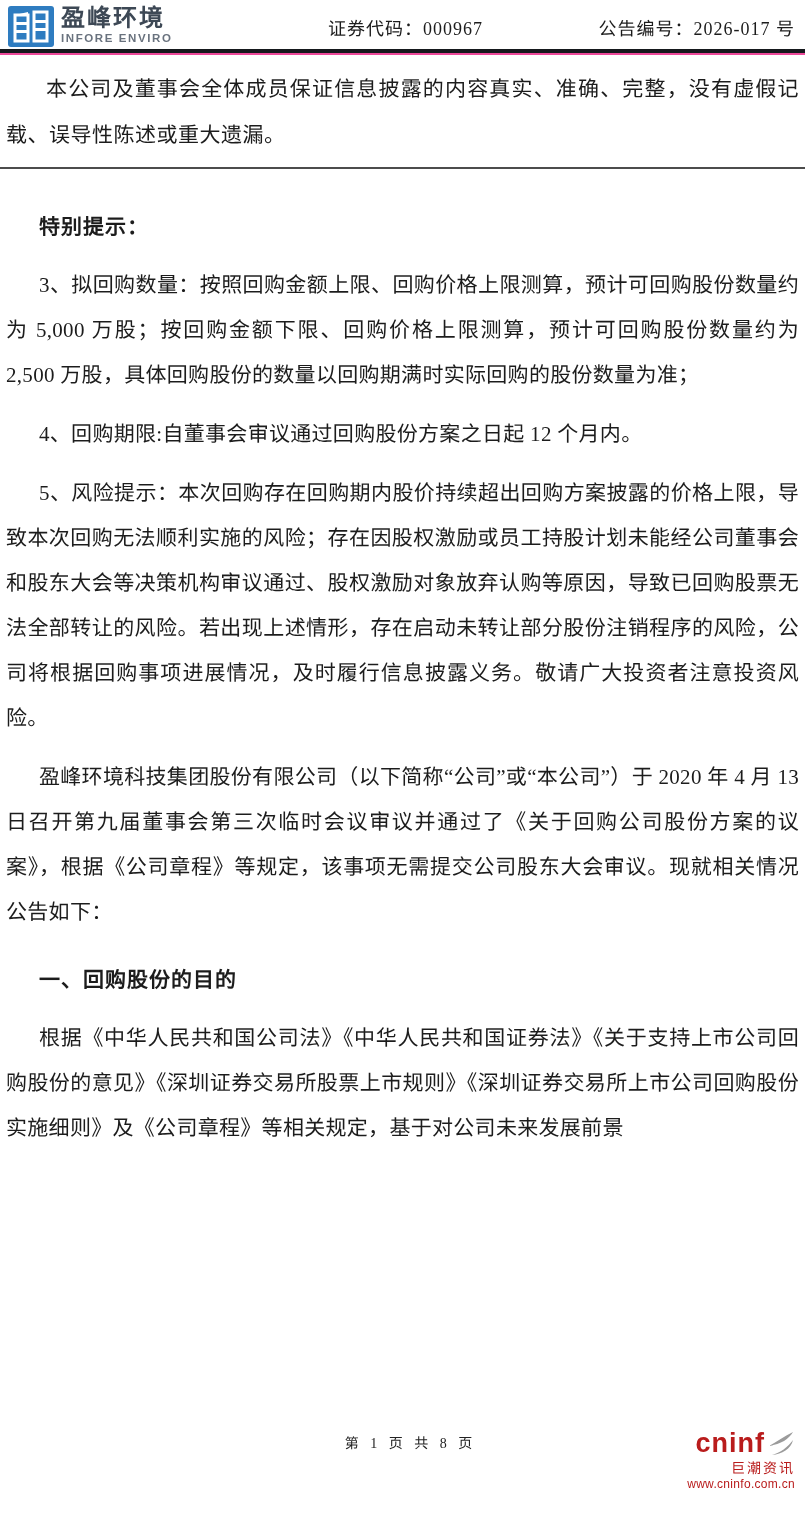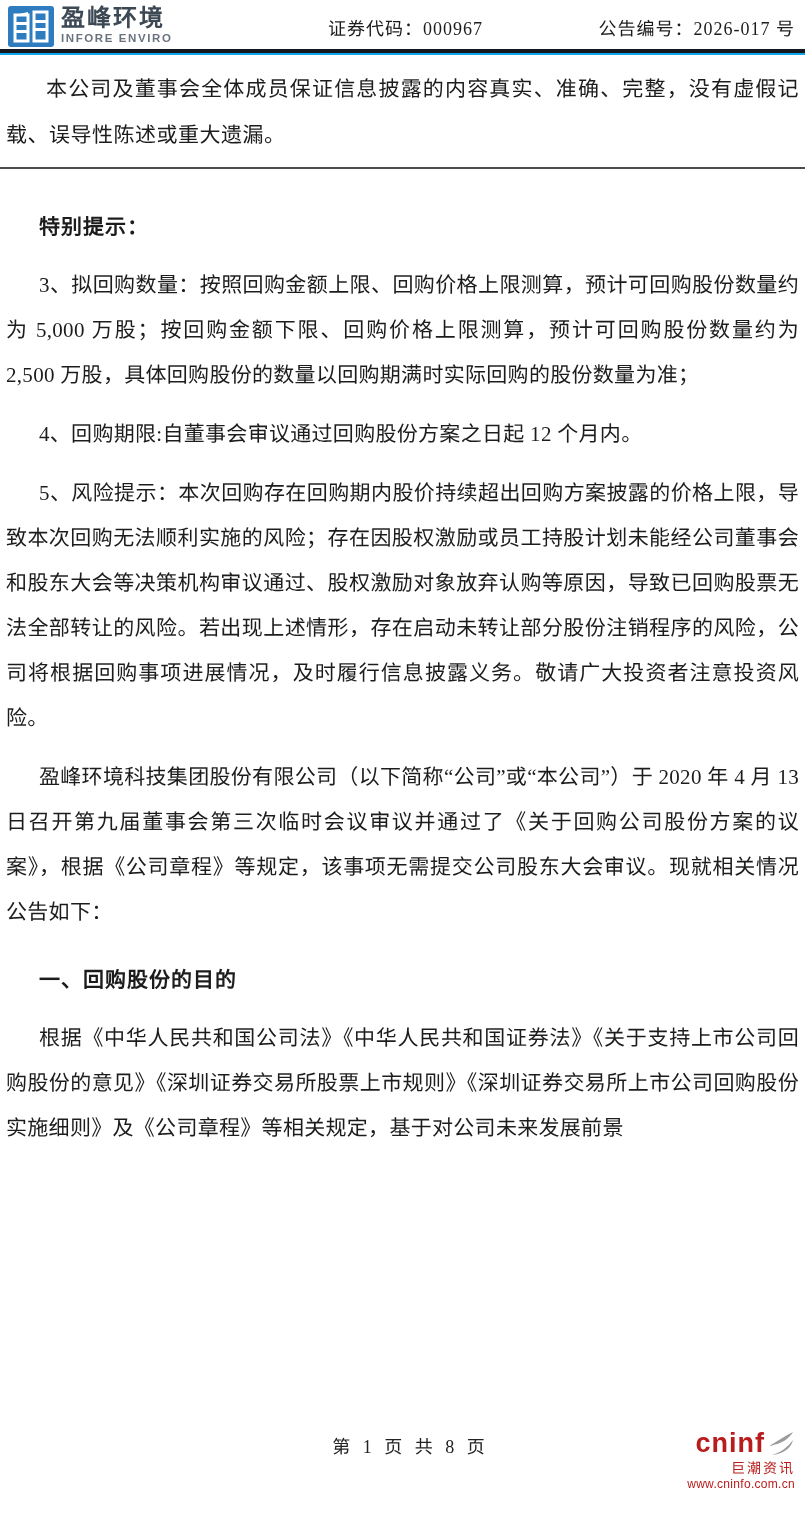--- a/index.html
+++ b/index.html
@@ -60,21 +60,21 @@
     font-family: "Liberation Sans", sans-serif;
     font-weight: bold;
     font-size: 28px;
     letter-spacing: 3px;
     line-height: 50px;
   }
   .title-line + .title-line { margin-top: 7px; }
 
   
   .disclaimer {
-    border-top: 2px solid #0ea5e9;
+    border-top: 2px solid #ec4899;
     border-bottom: 2px solid #4c4c4c;
     padding: 11px 6px 9px;
   }
   .disclaimer p {
     font-size: 21px;
     line-height: 46px;
     text-align: justify;
     text-indent: 40px;
     letter-spacing: 0.5px;
   }
@@ -95,21 +95,21 @@
     letter-spacing: 1px;
     margin-top: 22px;
   }
 
   
   .footer {
     position: absolute;
     left: 0; right: 0;
     top: 1432px;
     text-align: center;
-    font-size: 18px;
+    font-size: 14px;
     letter-spacing: 4px;
     color: #222;
     padding-left: 16px;
   }
 
   
   .watermark {
     position: absolute;
     right: 10px;
     top: 1428px;

